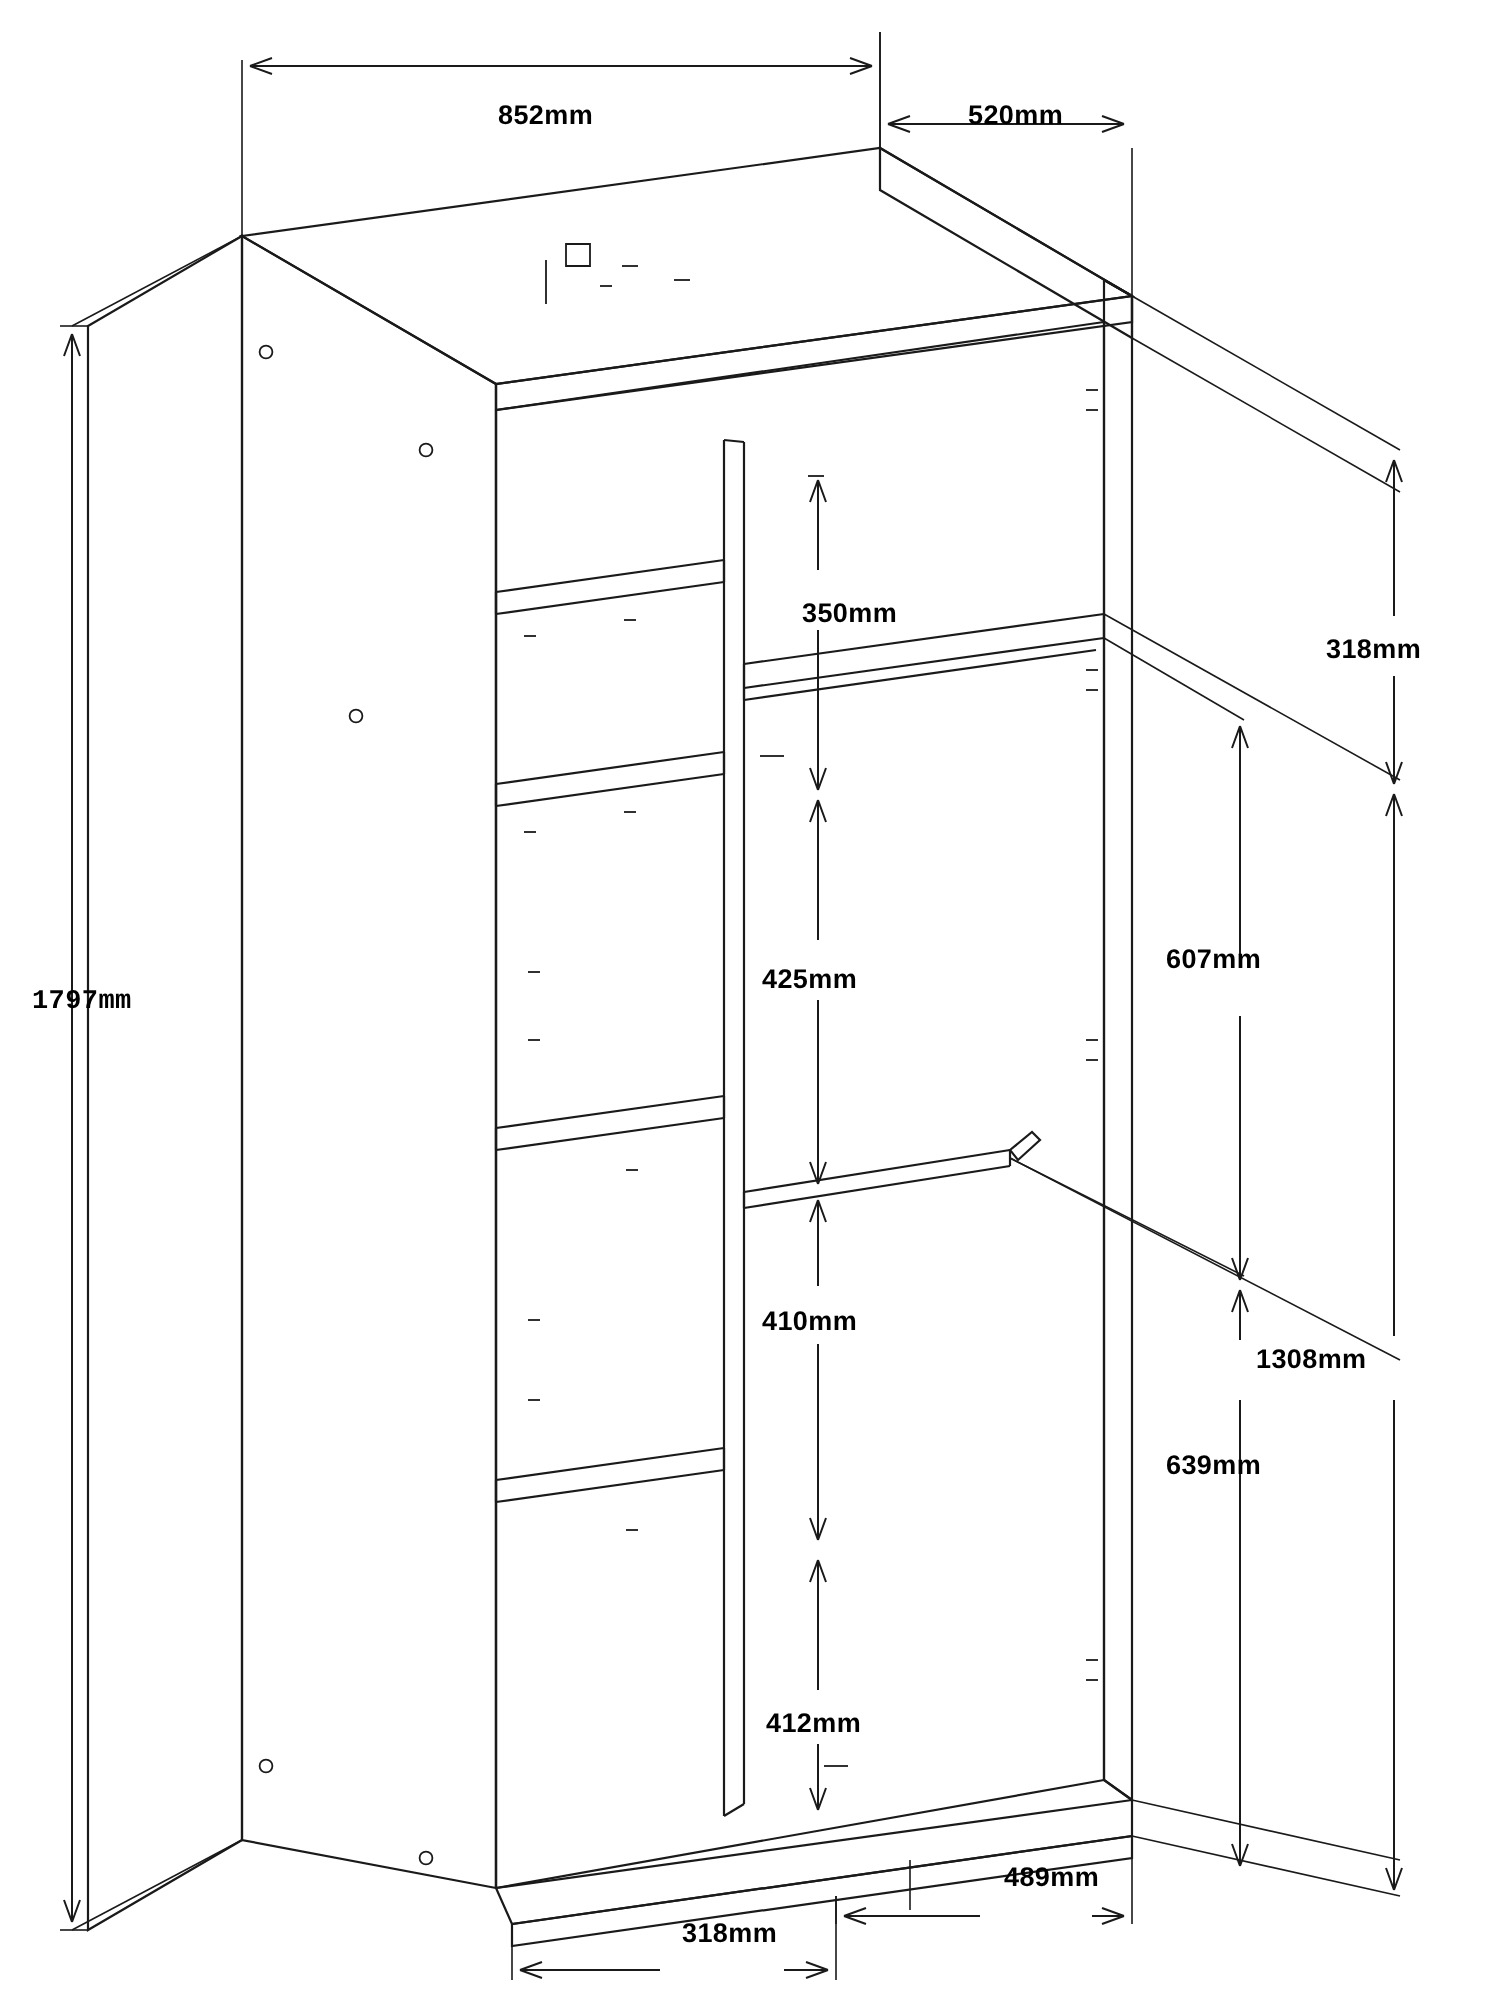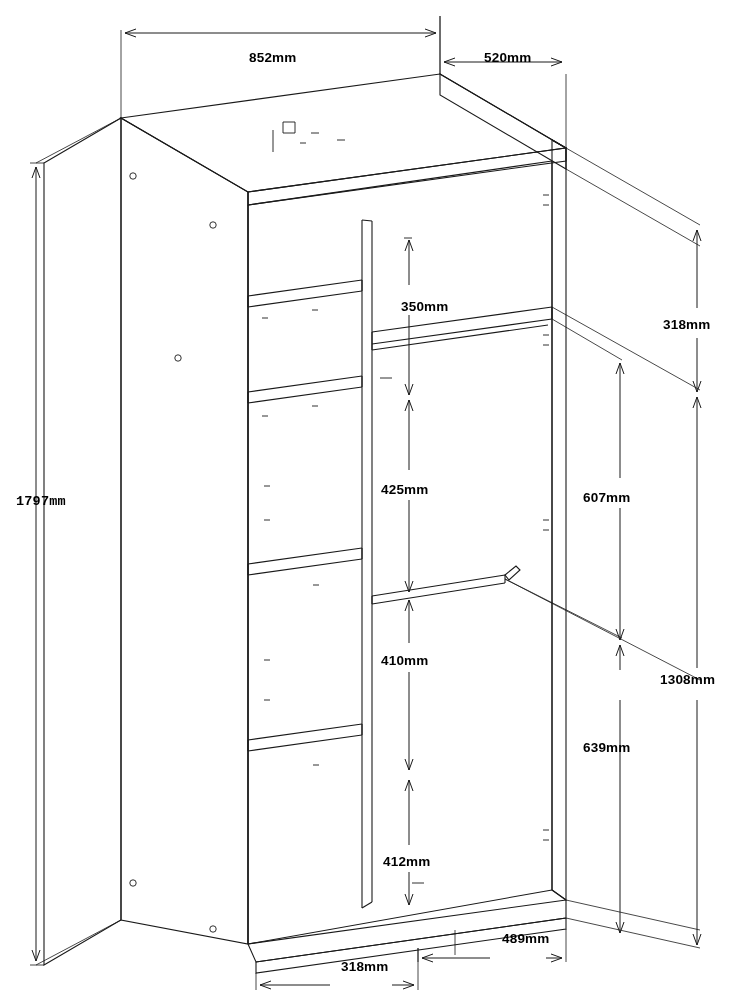--- a/index.html
+++ b/index.html
@@ -255,19 +255,19 @@
   </svg>
 
   <div class="dimlabel" style="left:249px; top:50px;">852mm</div>
   <div class="dimlabel" style="left:484px; top:50px;">520mm</div>
   <div class="dimlabel" style="left:16px;  top:494px;font-family:Liberation Mono, monospace;">1797mm</div>
   <div class="dimlabel" style="left:401px; top:299px;">350mm</div>
   <div class="dimlabel" style="left:381px; top:482px;">425mm</div>
   <div class="dimlabel" style="left:381px; top:653px;">410mm</div>
   <div class="dimlabel" style="left:383px; top:854px;">412mm</div>
   <div class="dimlabel" style="left:663px; top:317px;">318mm</div>
-  <div class="dimlabel" style="left:583px; top:490px;">607mm</div>
-  <div class="dimlabel" style="left:583px; top:725px;margin-top:15px;">639mm</div>
-  <div class="dimlabel" style="left:660px; top:672px;">1308mm</div>
+  <div class="dimlabel" style="left:583px; top:472px;">607mm</div>
+  <div class="dimlabel" style="left:583px; top:725px;">639mm</div>
+  <div class="dimlabel" style="left:628px; top:672px;">1308mm</div>
   <div class="dimlabel" style="left:502px; top:931px;text-align:center;">489mm</div>
   <div class="dimlabel" style="left:341px; top:959px;">318mm</div>
 
 </div>
 
 </body></html>

